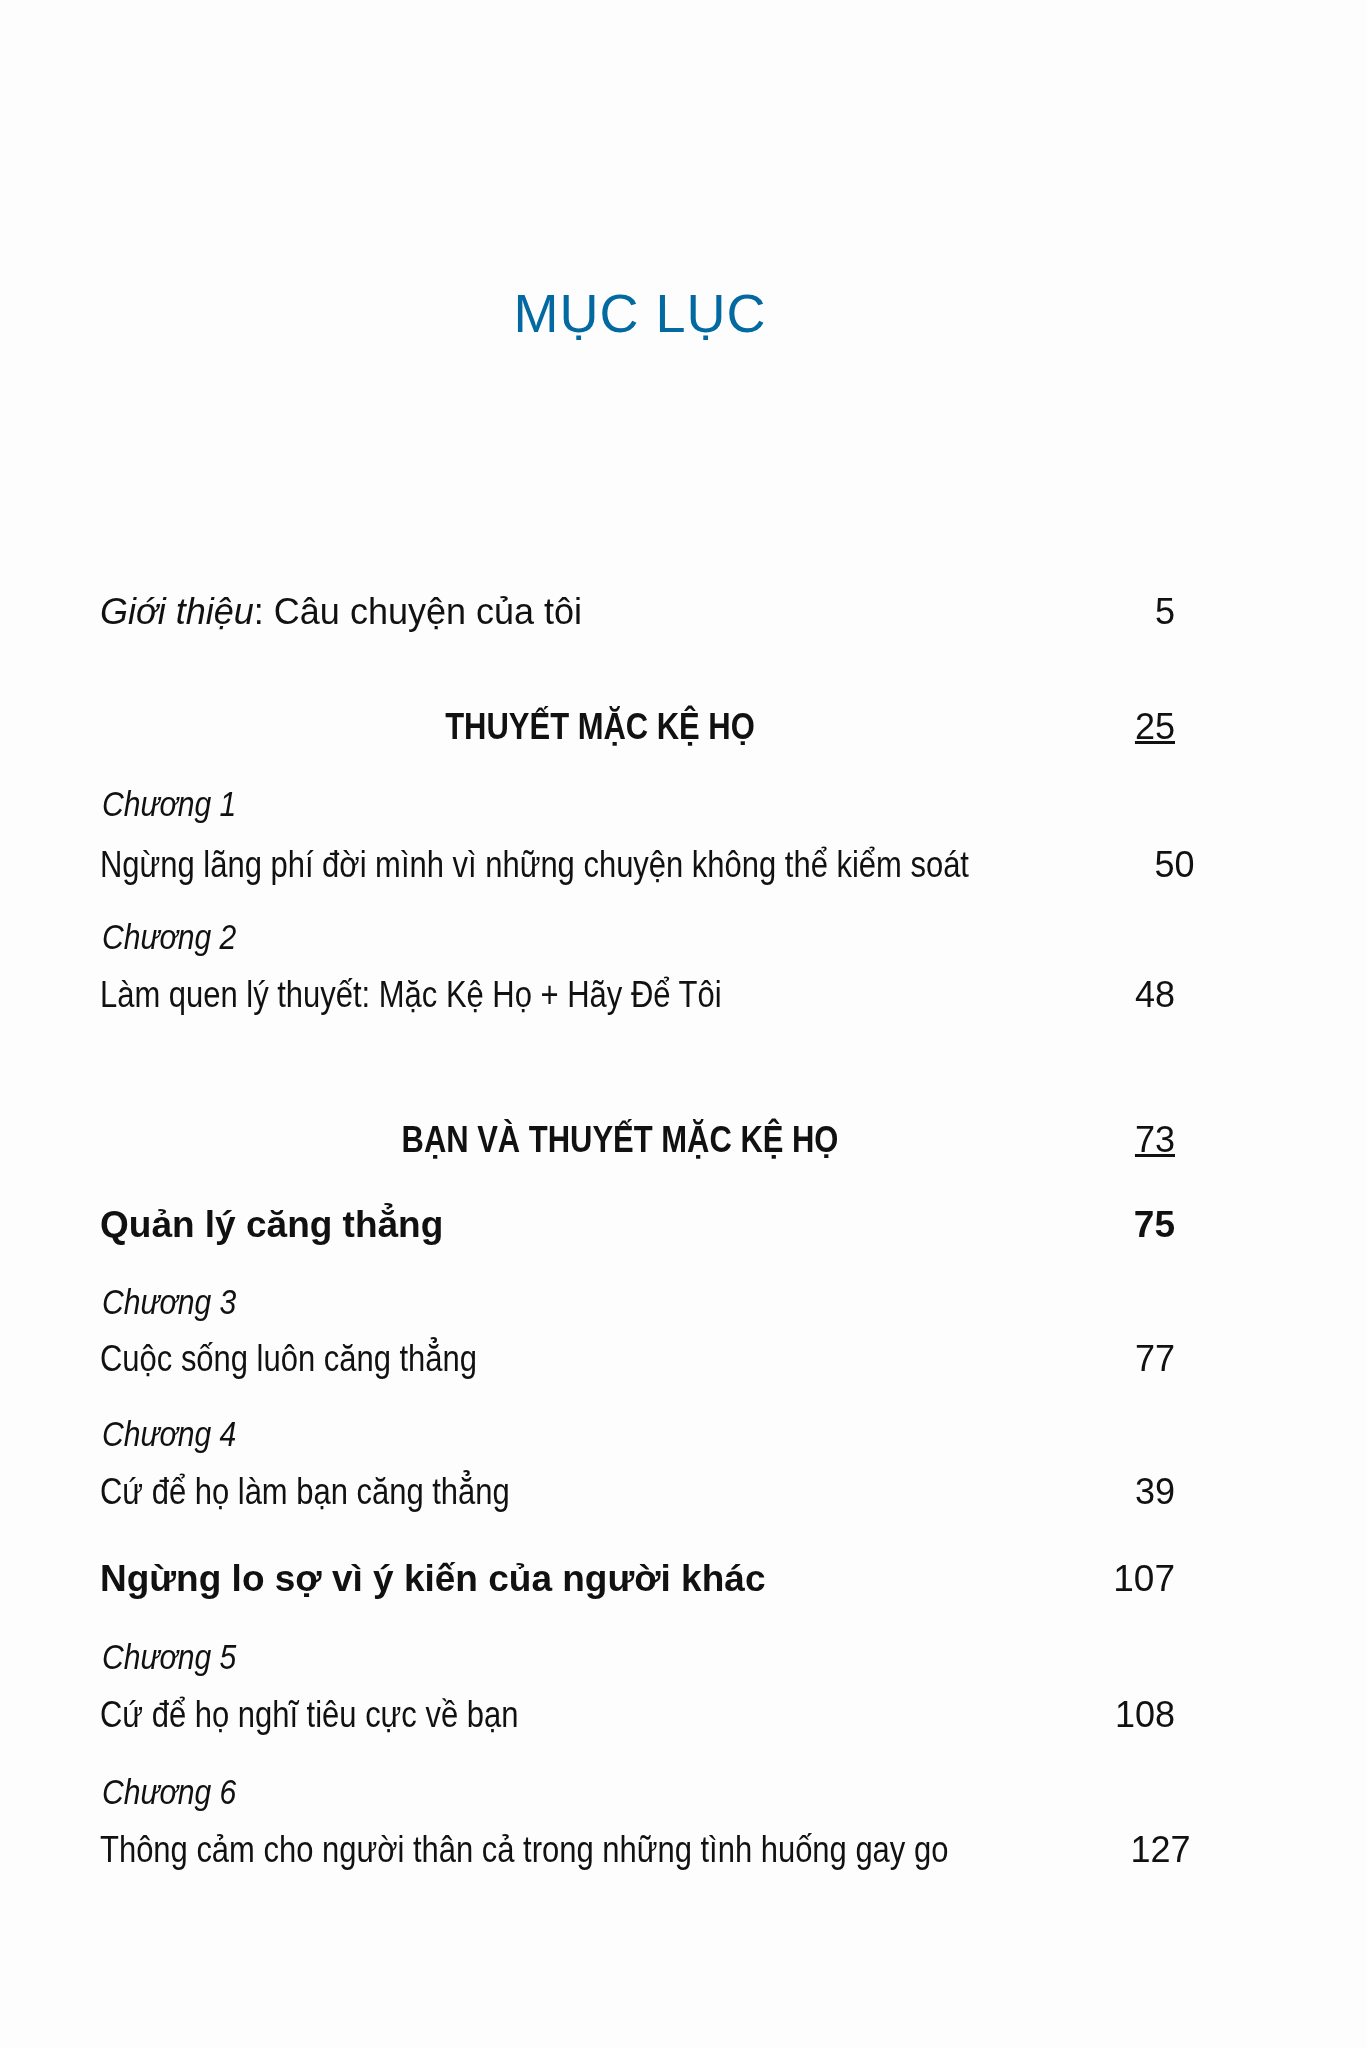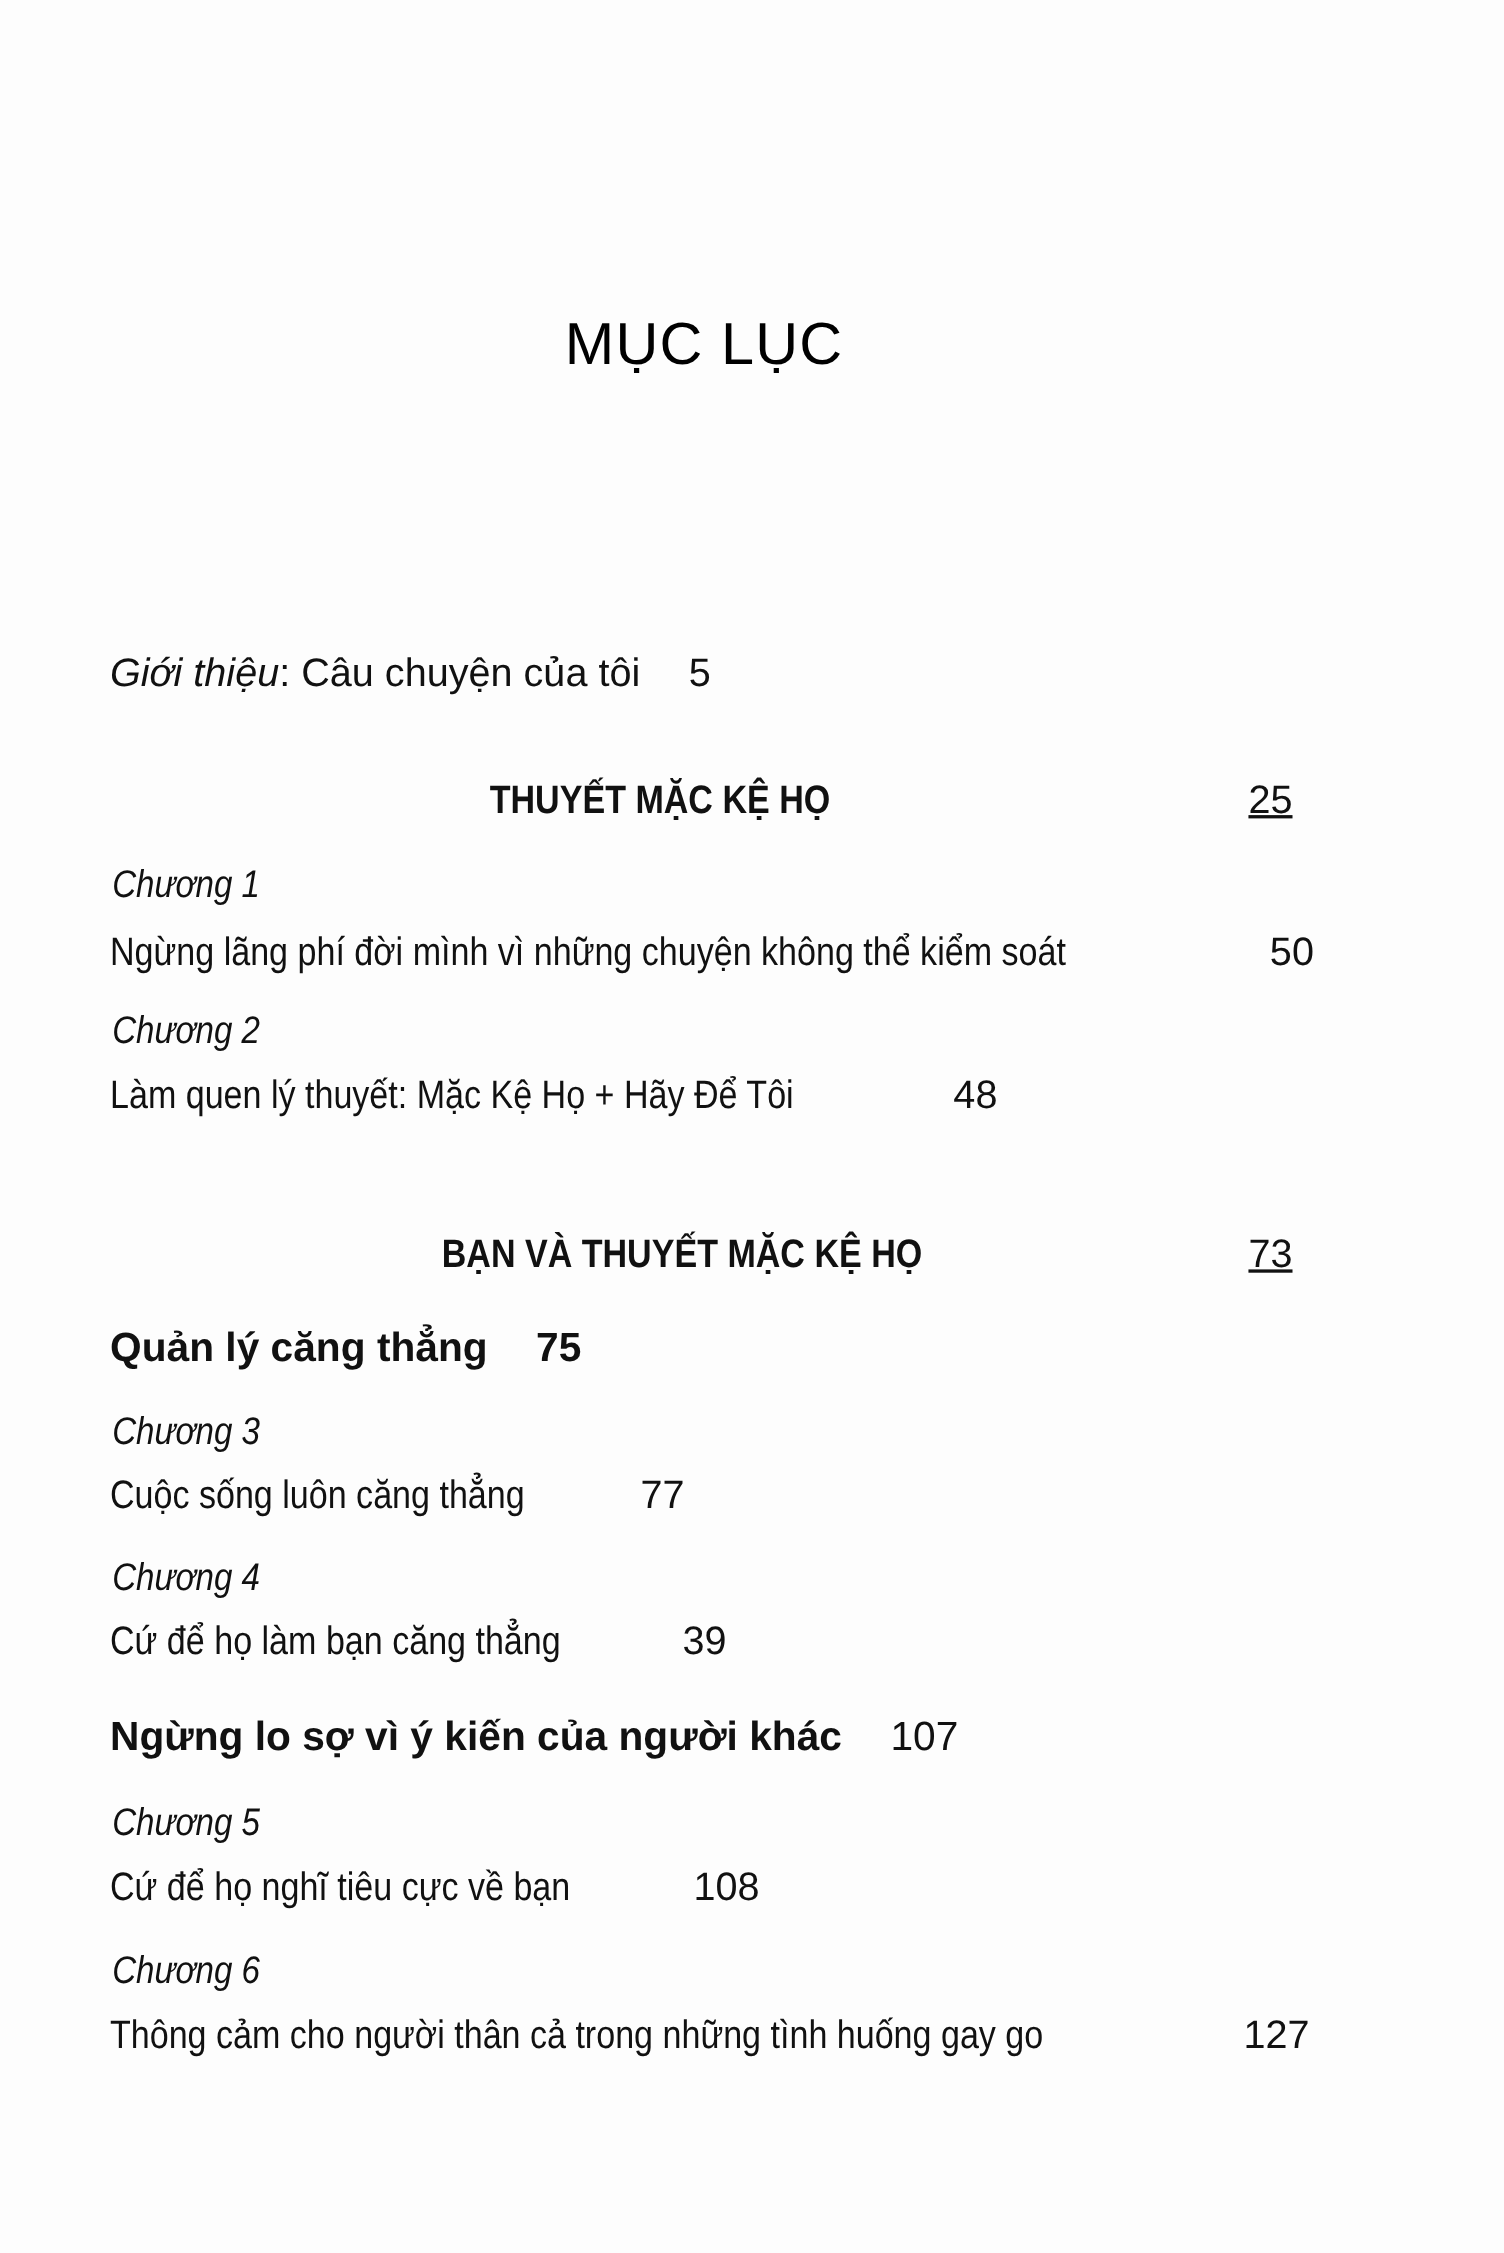--- a/index.html
+++ b/index.html
@@ -8,25 +8,25 @@
     background: #fdfdfd;
     position: relative;
     overflow: hidden;
     font-family: "Liberation Sans", "DejaVu Sans", sans-serif;
     color: #111;
   }
   .page { position: absolute; inset: 0; }
   .title {
     position: absolute; top: 282px; left: 0; width: 1280px;
     text-align: center; font-size: 54px; letter-spacing: 1px;
-    font-weight: normal; color: #000000;
+    font-weight: normal; color: #0369a1;
   }
   .row {
     position: absolute; left: 100px; width: 1075px;
-    display: flex; justify-content: flex-start; align-items: baseline;
+    display: flex; justify-content: space-between; align-items: baseline;
     font-size: 36px; line-height: 44px; gap: 44px;
   }
   .row .page-no { text-align: right; }
   .chap-label { position: absolute; left: 102px; font-style: italic; font-size: 35px; line-height: 44px; transform: scaleX(0.86); transform-origin: left; }
   .cond { display: inline-block; transform: scaleX(0.86); transform-origin: left; white-space: nowrap; }
   .part {
     position: absolute; left: 100px; width: 1075px; font-size: 36px; line-height: 44px; font-weight: bold;
   }
   .part .part-title { position: absolute; left: 0; width: 1000px; text-align: center; transform: scaleX(0.86); }
   .part .page-no { position: absolute; right: 0; font-weight: normal; text-decoration: underline; }

